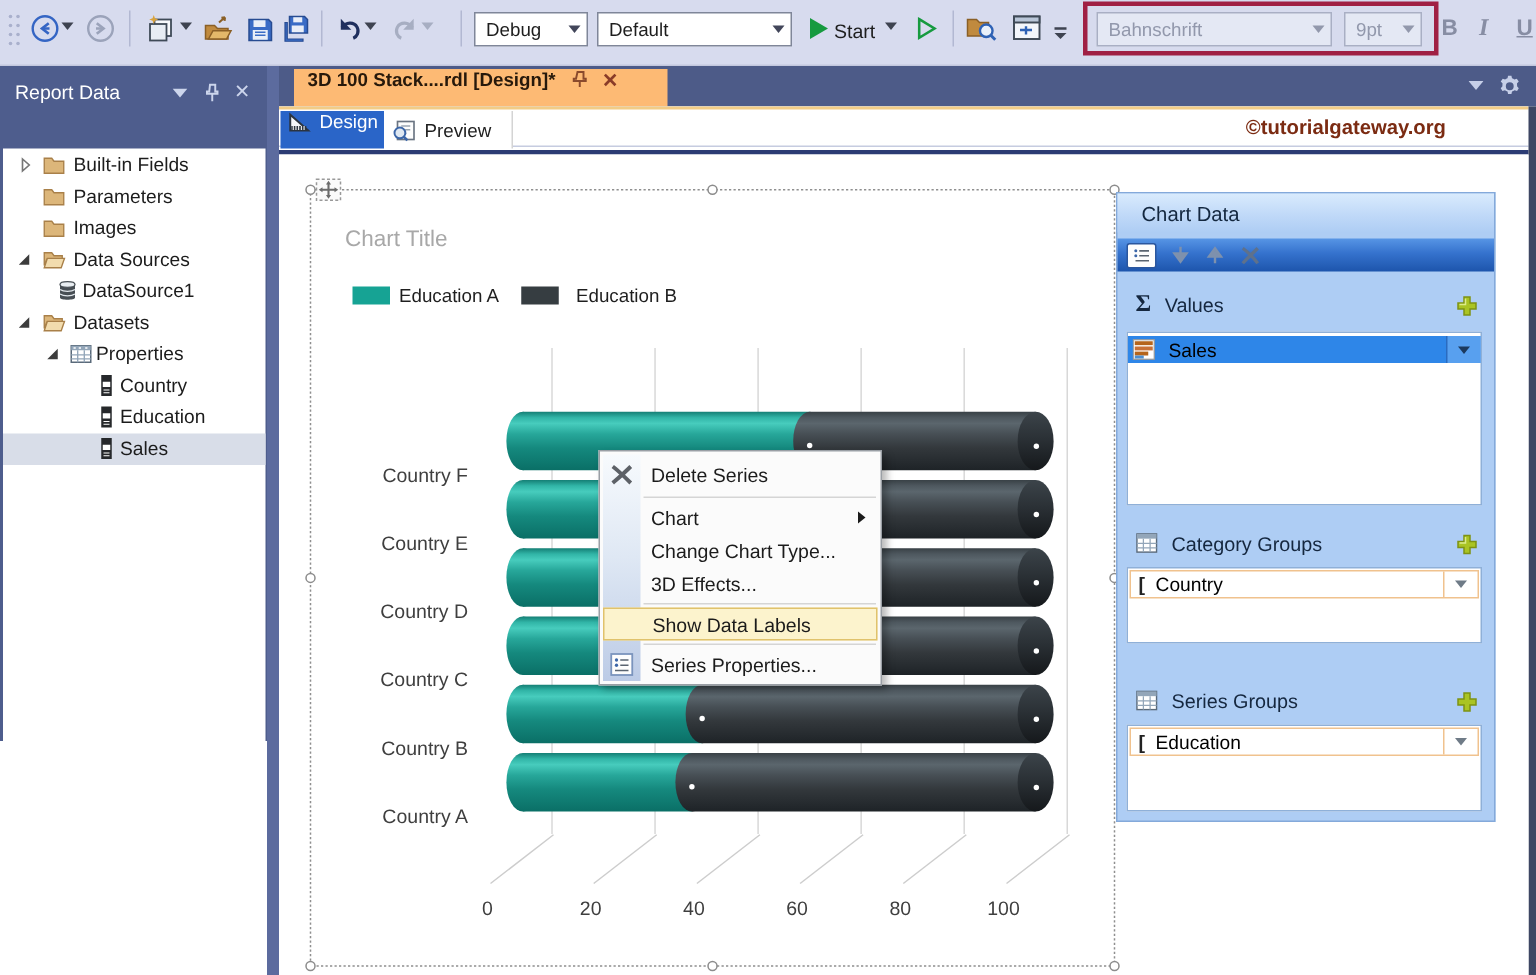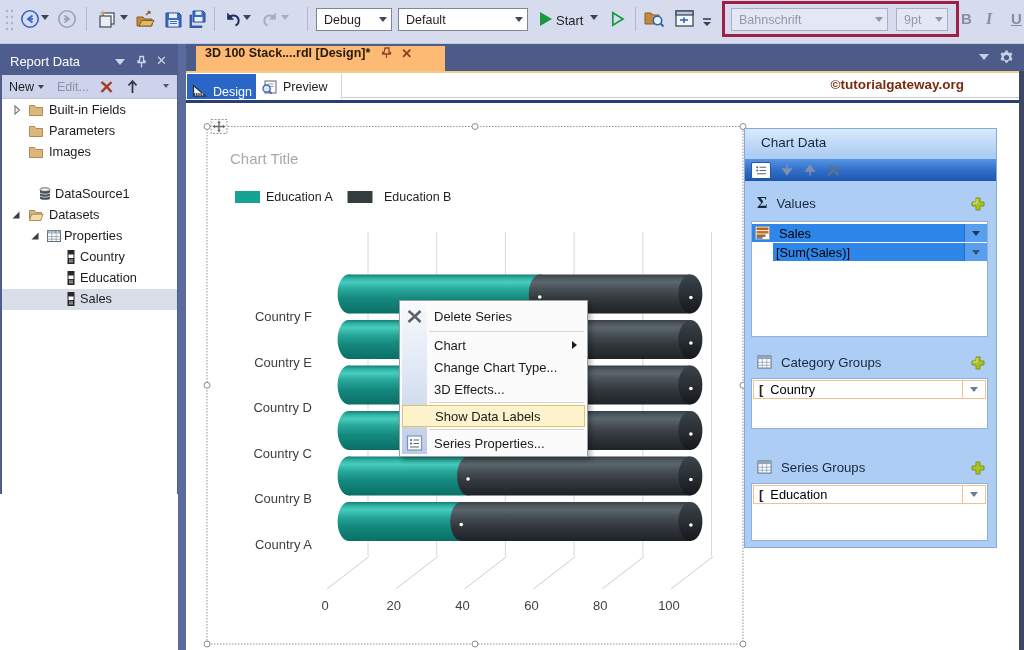--- a/index.html
+++ b/index.html
@@ -34,21 +34,21 @@
   #rd-toolbar { position:absolute; left:2px; top:31px; width:175px; height:24px; background:#ccd3ea; border-bottom:1px solid #bcc2da; display:flex; align-items:center; font-size:12.5px; }
   #rd-tree { position:absolute; left:2px; top:55px; width:175px; height:549px; background:#fff; }
   .trow { position:absolute; left:0; width:175px; height:21px; display:flex; align-items:center; }
   .trow.selected { background:#d8dde8; }
   .trow .arr, .trow .tic { position:absolute; top:2px; width:16px; height:16px; }
   .trow .lbl { position:absolute; top:2px; font-size:12.8px; color:#1c1c1c; white-space:nowrap; }
   #splitter { position:absolute; left:178px; top:44px; width:8px; height:606px; background:#5c6b9e; }
 
   
   #viewtabs { position:absolute; left:186px; top:71px; width:833px; height:27px; background:#fff; border-top:2px solid #f2cc86; border-bottom:1px solid #c6cce0; }
-  #design-tab { position:absolute; left:1px; top:1px; width:69px; height:25px; background:#2a65c8; color:#fff; display:flex; align-items:flex-end; padding-left:4px; gap:5px; }
+  #design-tab { position:absolute; left:1px; top:1px; width:69px; height:25px; background:#2a65c8; color:#fff; display:flex; align-items:flex-start; padding-left:4px; gap:5px; }
   #preview-tab { position:absolute; left:70px; top:1px; width:86px; height:25px; background:#fff; border-right:1px solid #d4d4d4; color:#1e1e1e; display:flex; align-items:center; padding-left:5px; gap:5px; }
   #watermark { position:absolute; right:55px; top:4px; font-size:13.5px; font-weight:bold; color:#7b2b12;margin-left:48px; }
   #navyline { position:absolute; left:186px; top:100px; width:833px; height:3px; background:#2c3c74; }
   #right-strip { position:absolute; left:1019px; top:71px; width:5px; height:579px; background:#3d4663; }
 
   
   #design-surface { position:absolute; left:186px; top:103px; width:833px; height:547px; background:#fff; }
   #chart-svg { position:absolute; left:0; top:0; }
 
   
@@ -238,32 +238,20 @@
     <div id="rd-title">
       <span>Report Data</span>
       <svg class="ic" style="left:115px;top:11px" width="10" height="7" viewBox="0 0 10 7">
           <path d="M0 0 L5 6 L10 0 Z" fill="#ccd5ec"></path>
         </svg>
       <svg class="ic" style="left:135px;top:7px" width="13" height="14" viewBox="0 0 13 14">
           <path d="M5 1.5 H8.5 V6 H10 V7.5 H3 V6 H4.5 Z M6.5 7.5 V12.5" fill="none" stroke="#ccd5ec" stroke-width="1.3"></path>
         </svg>
       <span class="ic" style="left:156px;top:5px;font-size:13px">✕</span>
     </div>
-    <div id="rd-toolbar">
-      <span style="margin-left:7px">New</span>
-      <span style="margin-left:4px;width:0;height:0;border-left:3.5px solid transparent;border-right:3.5px solid transparent;border-top:4.5px solid #3e4350"></span>
-      <span style="margin-left:13px;color:#8d93a5">Edit...</span>
-      <svg style="margin-left:10px" width="15" height="14" viewBox="0 0 15 14">
-          <path d="M2.5 2 C6 4.5 9 7.5 12.5 12 M12.5 2 C9 5.5 6 8 2.5 12" stroke="#a23e28" stroke-width="2.4" fill="none"></path>
-        </svg>
-      <svg style="margin-left:12px" width="13" height="15" viewBox="0 0 13 15">
-          <path d="M6.5 14 V3 M2.5 6.5 L6.5 2 L10.5 6.5" stroke="#33384a" stroke-width="1.8" fill="none"></path>
-        </svg>
-      <span style="position:absolute;right:8px;top:9px;width:0;height:0;border-left:3.5px solid transparent;border-right:3.5px solid transparent;border-top:4.5px solid #565b6e"></span>
-    </div>
     <div id="rd-tree">
       <div class="trow" style="top:1px">
         <svg class="arr" style="left:7px" width="16" height="16">
             <path d="M6 4 L10.5 8 L6 12 Z" fill="none" stroke="#767676" stroke-width="1.1"></path>
           </svg>
         <svg class="tic" style="left:26px" width="16" height="16">
             <path d="M1.5 3.5 h5 l1.5 2 h6.5 v8 H1.5 Z" fill="#dcb67a" stroke="#a98049" stroke-width=".9"></path>
           </svg>
         <span class="lbl" style="left:47px">Built-in Fields</span>
       </div>
@@ -271,20 +259,30 @@
         <svg class="tic" style="left:26px" width="16" height="16">
             <path d="M1.5 3.5 h5 l1.5 2 h6.5 v8 H1.5 Z" fill="#dcb67a" stroke="#a98049" stroke-width=".9"></path>
           </svg>
         <span class="lbl" style="left:47px">Parameters</span>
       </div>
       <div class="trow" style="top:43px">
         <svg class="tic" style="left:26px" width="16" height="16">
             <path d="M1.5 3.5 h5 l1.5 2 h6.5 v8 H1.5 Z" fill="#dcb67a" stroke="#a98049" stroke-width=".9"></path>
           </svg>
         <span class="lbl" style="left:47px">Images</span>
+      </div>
+      <div class="trow" style="top:64px">
+        <svg class="arr" style="left:7px" width="16" height="16">
+            <path d="M10.5 4.5 V11.5 H3.5 Z" fill="#3c3c3c"></path>
+          </svg>
+        <svg class="tic" style="left:26px" width="16" height="16">
+            <path d="M1.5 3.5 h5 l1.5 2 h5.5 v2.2 H3.2 L1.5 12 Z" fill="#dcb67a" stroke="#a98049" stroke-width=".9"></path>
+            <path d="M1.5 13.5 L3.6 7.2 H15 L12.8 13.5 Z" fill="#f2dcae" stroke="#a98049" stroke-width=".9"></path>
+          </svg>
+        <span class="lbl" style="left:47px">Data Sources</span>
       </div>
       <div class="trow" style="top:85px">
         <svg class="tic" style="left:35px" width="16" height="16">
             <path d="M3 3.5 C3 1.8 13 1.8 13 3.5 V12.5 C13 14.2 3 14.2 3 12.5 Z" fill="#474e54"></path>
             <ellipse cx="8" cy="3.6" rx="5" ry="1.9" fill="#e9eef2" stroke="#474e54" stroke-width=".8"></ellipse>
             <path d="M3 7 C5.5 8.6 10.5 8.6 13 7" stroke="#dfe5ea" stroke-width=".9" fill="none"></path>
             <path d="M3 10 C5.5 11.6 10.5 11.6 13 10" stroke="#dfe5ea" stroke-width=".9" fill="none"></path>
           </svg>
         <span class="lbl" style="left:53px">DataSource1</span>
       </div>
@@ -553,26 +551,20 @@
               <rect x="1.5" y="1.5" width="12" height="2.6" fill="#b5651d"></rect>
               <rect x="1.5" y="5" width="12" height="2.6" fill="#c87137"></rect>
               <rect x="1.5" y="8.4" width="9" height="2.6" fill="#b5651d"></rect>
               <rect x="1.5" y="11" width="6" height="2" fill="#4d8fd1"></rect>
             </svg>
           <span>Sales</span>
           <span class="ddbtn">
               <span class="tri"></span>
             </span>
         </div>
-        <div class="cdp-row sel" style="margin:1px 0 0 21px">
-          <span style="margin-left:3px">[Sum(Sales)]</span>
-          <span class="ddbtn">
-              <span class="tri" style="border-top-color:#35516e"></span>
-            </span>
-        </div>
       </div>
 
       <div class="cdp-sec" style="top:225px">
         <svg width="15" height="14" viewBox="0 0 16 15">
             <rect x="1" y="1" width="14" height="13" fill="#fff" stroke="#5a6a7a" stroke-width="1"></rect>
             <rect x="1" y="1" width="14" height="3.4" fill="#93a6b9"></rect>
             <path d="M1 7.8 H15 M1 11 H15 M5.6 4.4 V14 M10.4 4.4 V14" stroke="#93a6b9" stroke-width=".9"></path>
           </svg>
         <span>Category Groups</span>
       </div>

